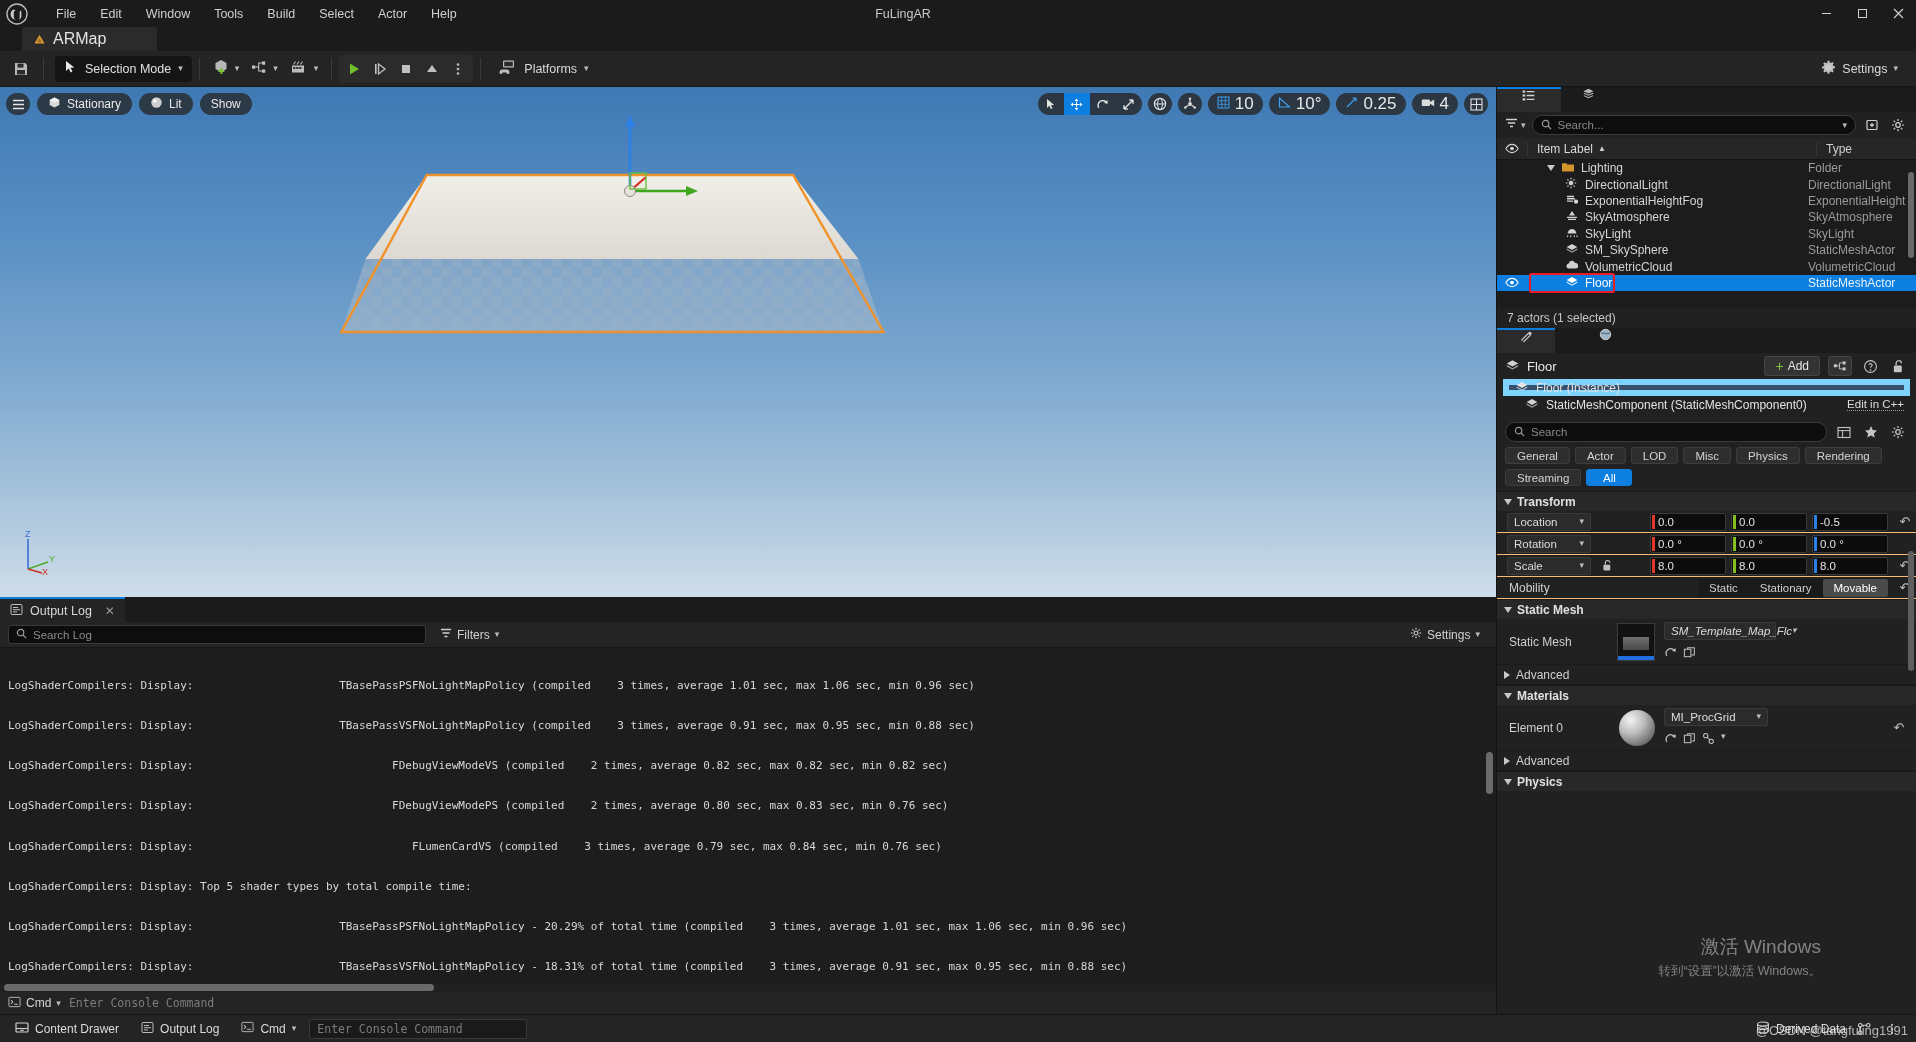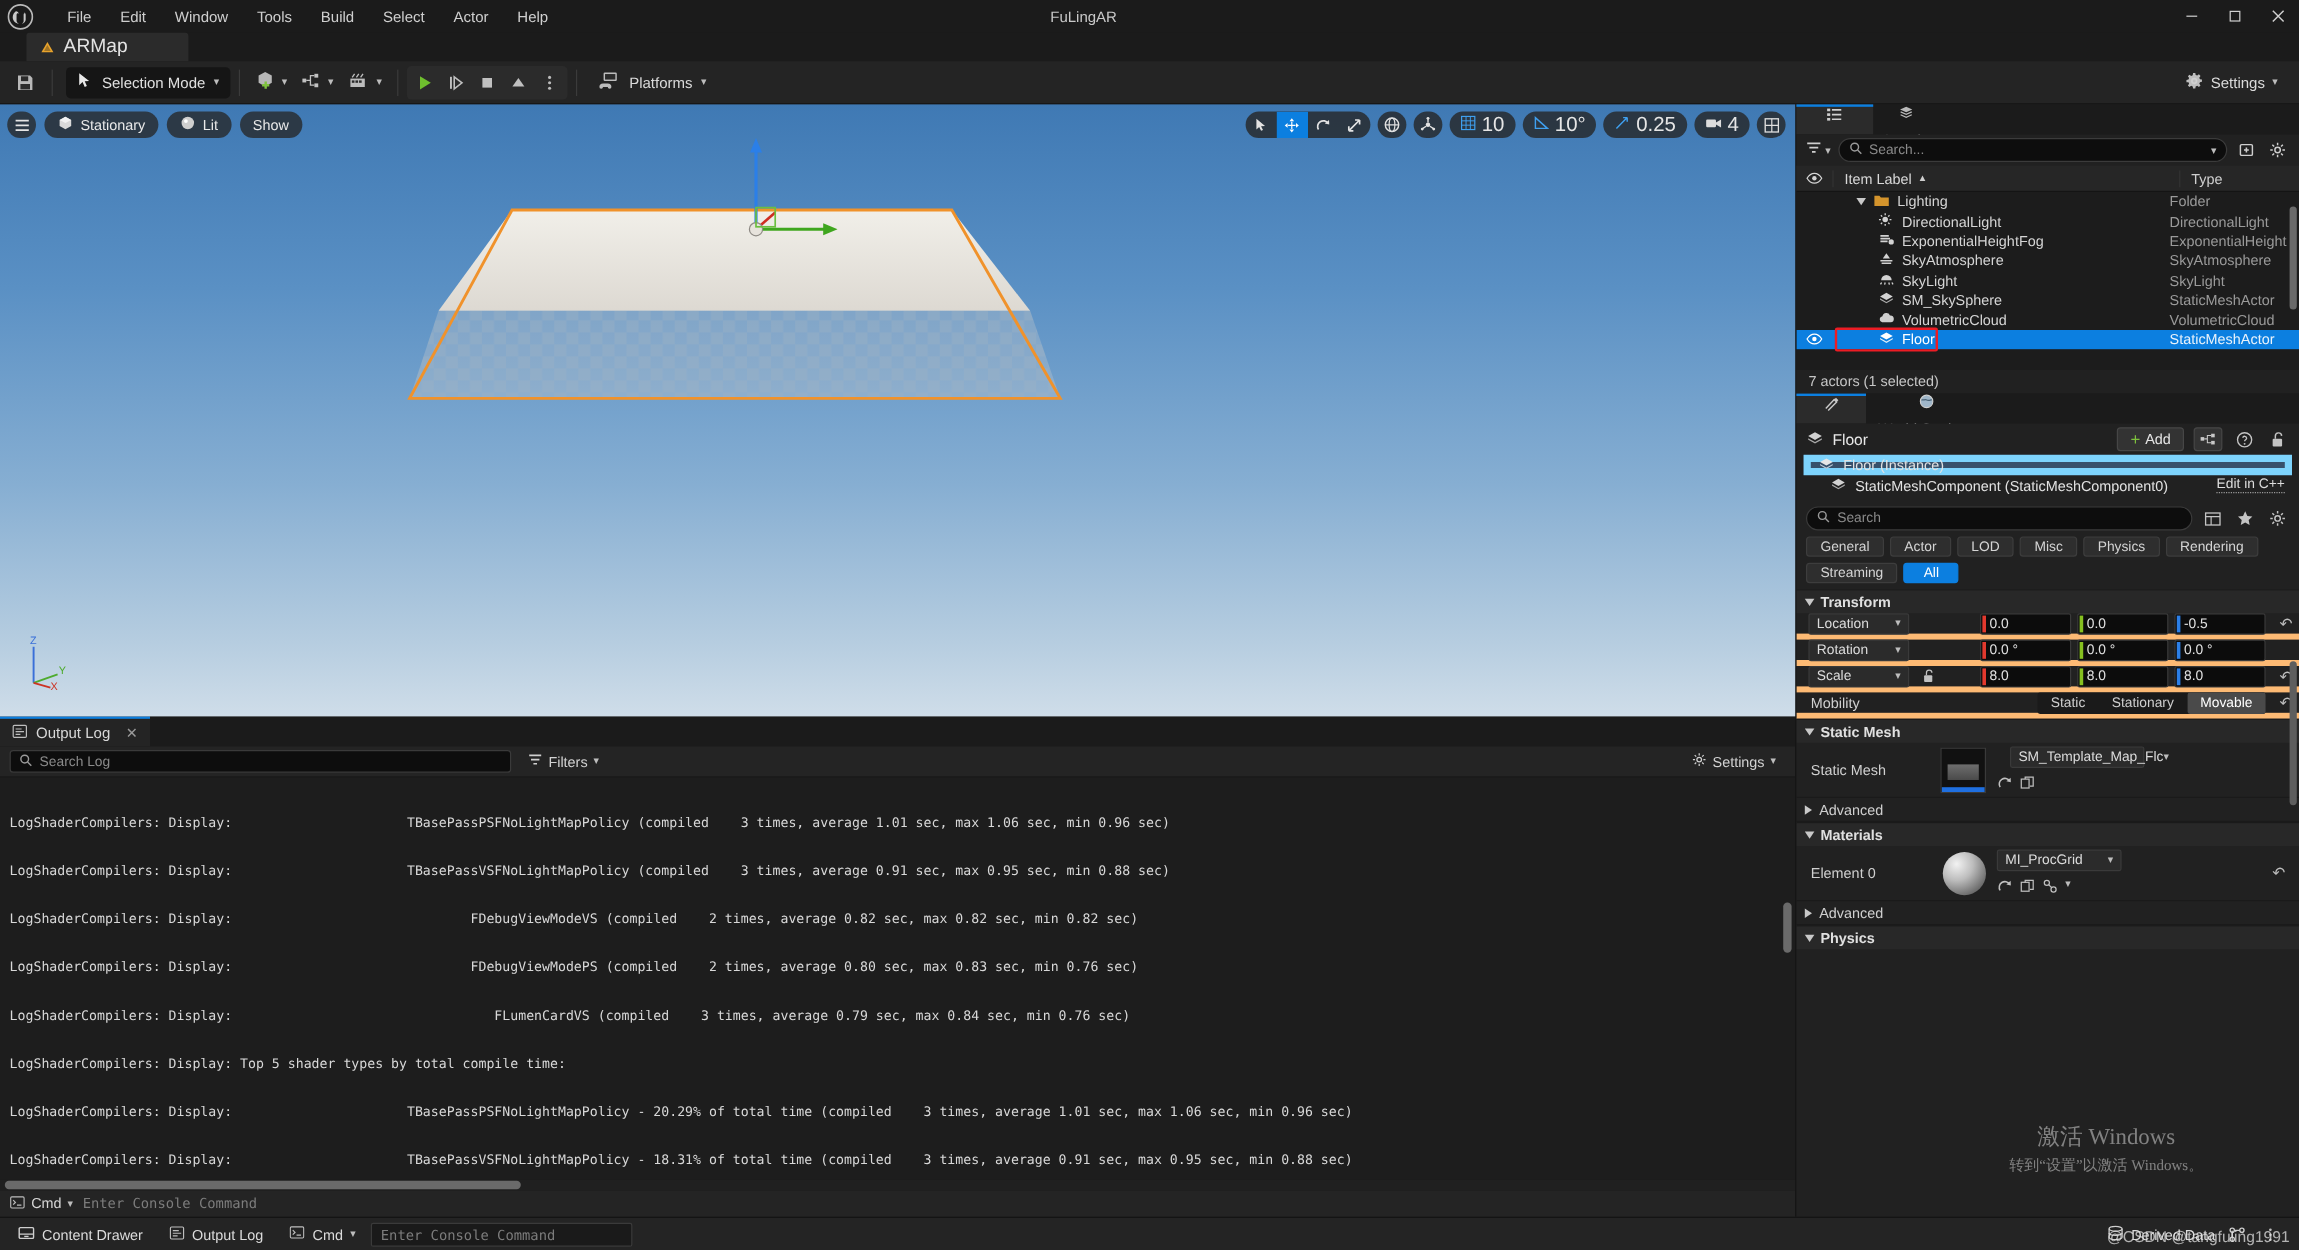--- a/index.html
+++ b/index.html
@@ -202,21 +202,21 @@
     display: flex; align-items: center; justify-content: center; color: #d4d4d4; font-size: 11.5px;
   }
   .chip.active { background: #0c7fe0; border-color: #0c7fe0; color: #fff; }
   .dt-scroll { flex: 1 1 auto; overflow: hidden; position: relative; }
   .sect-head {
     height: 20px; background: #282828; display: flex; align-items: center; gap: 5px;
     padding-left: 7px; color: #e0e0e0; font-size: 12px; font-weight: bold; border-top: 1px solid #1a1a1a;
   }
   .tri { width: 0; height: 0; border-left: 4.5px solid transparent; border-right: 4.5px solid transparent; border-top: 6px solid #c8c8c8; }
   .tri.right { border-top: 4.5px solid transparent; border-bottom: 4.5px solid transparent; border-left: 6px solid #c8c8c8; border-right: none; }
-  .prop-row { height: 22px; display: flex; align-items: center; border-bottom: 5px solid #fdba74; }
+  .prop-row { height: 22px; display: flex; align-items: center; border-bottom: 1px solid #fdba74; }
   .prop-label { width: 120px; padding-left: 12px; color: #d0d0d0; font-size: 12px; display: flex; align-items: center; }
   .prop-combo {
     height: 18px; background: #2b2b2b; border: 1px solid #3a3a3a; border-radius: 2px;
     display: flex; align-items: center; justify-content: space-between; gap: 6px; padding: 0 6px;
     width: 84px; margin-left: 10px; color: #dcdcdc; font-size: 11.5px;
   }
   .vec-fields { display: flex; gap: 5px; margin-left: auto; margin-right: 6px; }
   .vec-f {
     width: 76px; height: 18px; background: #0c0c0c; border: 1px solid #3a3a3a; border-radius: 2px;
     display: flex; align-items: center; color: #e2e2e2; font-size: 11.5px; padding-left: 7px; position: relative;
@@ -229,21 +229,22 @@
   .mob-group { display: flex; margin-left: auto; margin-right: 6px; background: #1a1a1a; border-radius: 2px; height: 18px; }
   .mob-btn { padding: 0 11px; display: flex; align-items: center; color: #cfcfcf; font-size: 11.5px; }
   .mob-btn.active { background: #4a4a4a; color: #fff; border-radius: 2px; }
   .mesh-row { height: 46px; display: flex; align-items: center; border-bottom: 1px solid #1a1a1a; }
   .mesh-thumb { width: 38px; height: 38px; background: #111; border: 1px solid #3a3a3a; margin-left: 8px; position: relative; overflow: hidden; }
   .mesh-thumb .slab { position: absolute; left: 5px; right: 5px; bottom: 10px; height: 13px; background: linear-gradient(#6e6e6e,#4a4a4a); }
   .mesh-thumb .under { position: absolute; left: 0; right: 0; bottom: 0; height: 4px; background: #1f6fe0; }
   .mesh-combo {
     height: 18px; background: #2b2b2b; border: 1px solid #3a3a3a; border-radius: 2px; width: 112px;
     display: flex; align-items: center; justify-content: space-between; padding: 0 6px; color: #dcdcdc; font-size: 11.5px;
-    margin-left: 20px;
+    margin-left: 9px;
+    font-style: italic;
   }
   .mini-icons { display: flex; gap: 6px; margin-left: 9px; margin-top: 21px; color: #c0c0c0; }
   .mat-row { height: 46px; display: flex; align-items: center; border-bottom: 1px solid #1a1a1a; }
   .mat-sphere { width: 36px; height: 36px; border-radius: 50%; margin-left: 10px;
     background: radial-gradient(circle at 32% 28%, #f2f2f2 0%, #bdbdbd 38%, #6f6f6f 75%, #4a4a4a 100%); }
   .mat-combo {
     height: 18px; background: #2b2b2b; border: 1px solid #3a3a3a; border-radius: 2px; width: 104px;
     display: flex; align-items: center; justify-content: space-between; padding: 0 6px; color: #dcdcdc; font-size: 11.5px;
     margin-left: 9px;
   }
@@ -259,22 +260,22 @@
   .sb-cmd-input {
     width: 218px; height: 20px; background: #1a1a1a; border: 1px solid #3a3a3a; border-radius: 2px;
     display: flex; align-items: center; padding: 0 7px; color: #7c7c7c; font-size: 11.5px;
     font-family: "DejaVu Sans Mono", monospace;
   }
   .sb-right { margin-left: auto; display: flex; align-items: center; gap: 8px; padding-right: 8px; }
   .sb-derived { display: flex; align-items: center; gap: 6px; color: #dcdcdc; font-size: 12px; }
 
   
   .wm-activate {
-    position: absolute; right: 80px; bottom: 62px; text-align: center; pointer-events: none;
-    color: rgba(210,210,210,0.55); font-family: Liberation Serif, serif;
+    position: absolute; right: 95px; bottom: 62px; text-align: right; pointer-events: none;
+    color: rgba(210,210,210,0.55); font-family: Liberation Sans, sans-serif;
   }
   .wm-activate .l1 { font-size: 19px; }
   .wm-activate .l2 { font-size: 12.5px; margin-top: 3px; }
   .wm-csdn {
     position: absolute; right: 8px; bottom: 4px; color: rgba(225,225,225,0.75); font-size: 13px;
     pointer-events: none; display: flex; align-items: center; gap: 3px;
   }
 </style>
 </head>
 <body>

